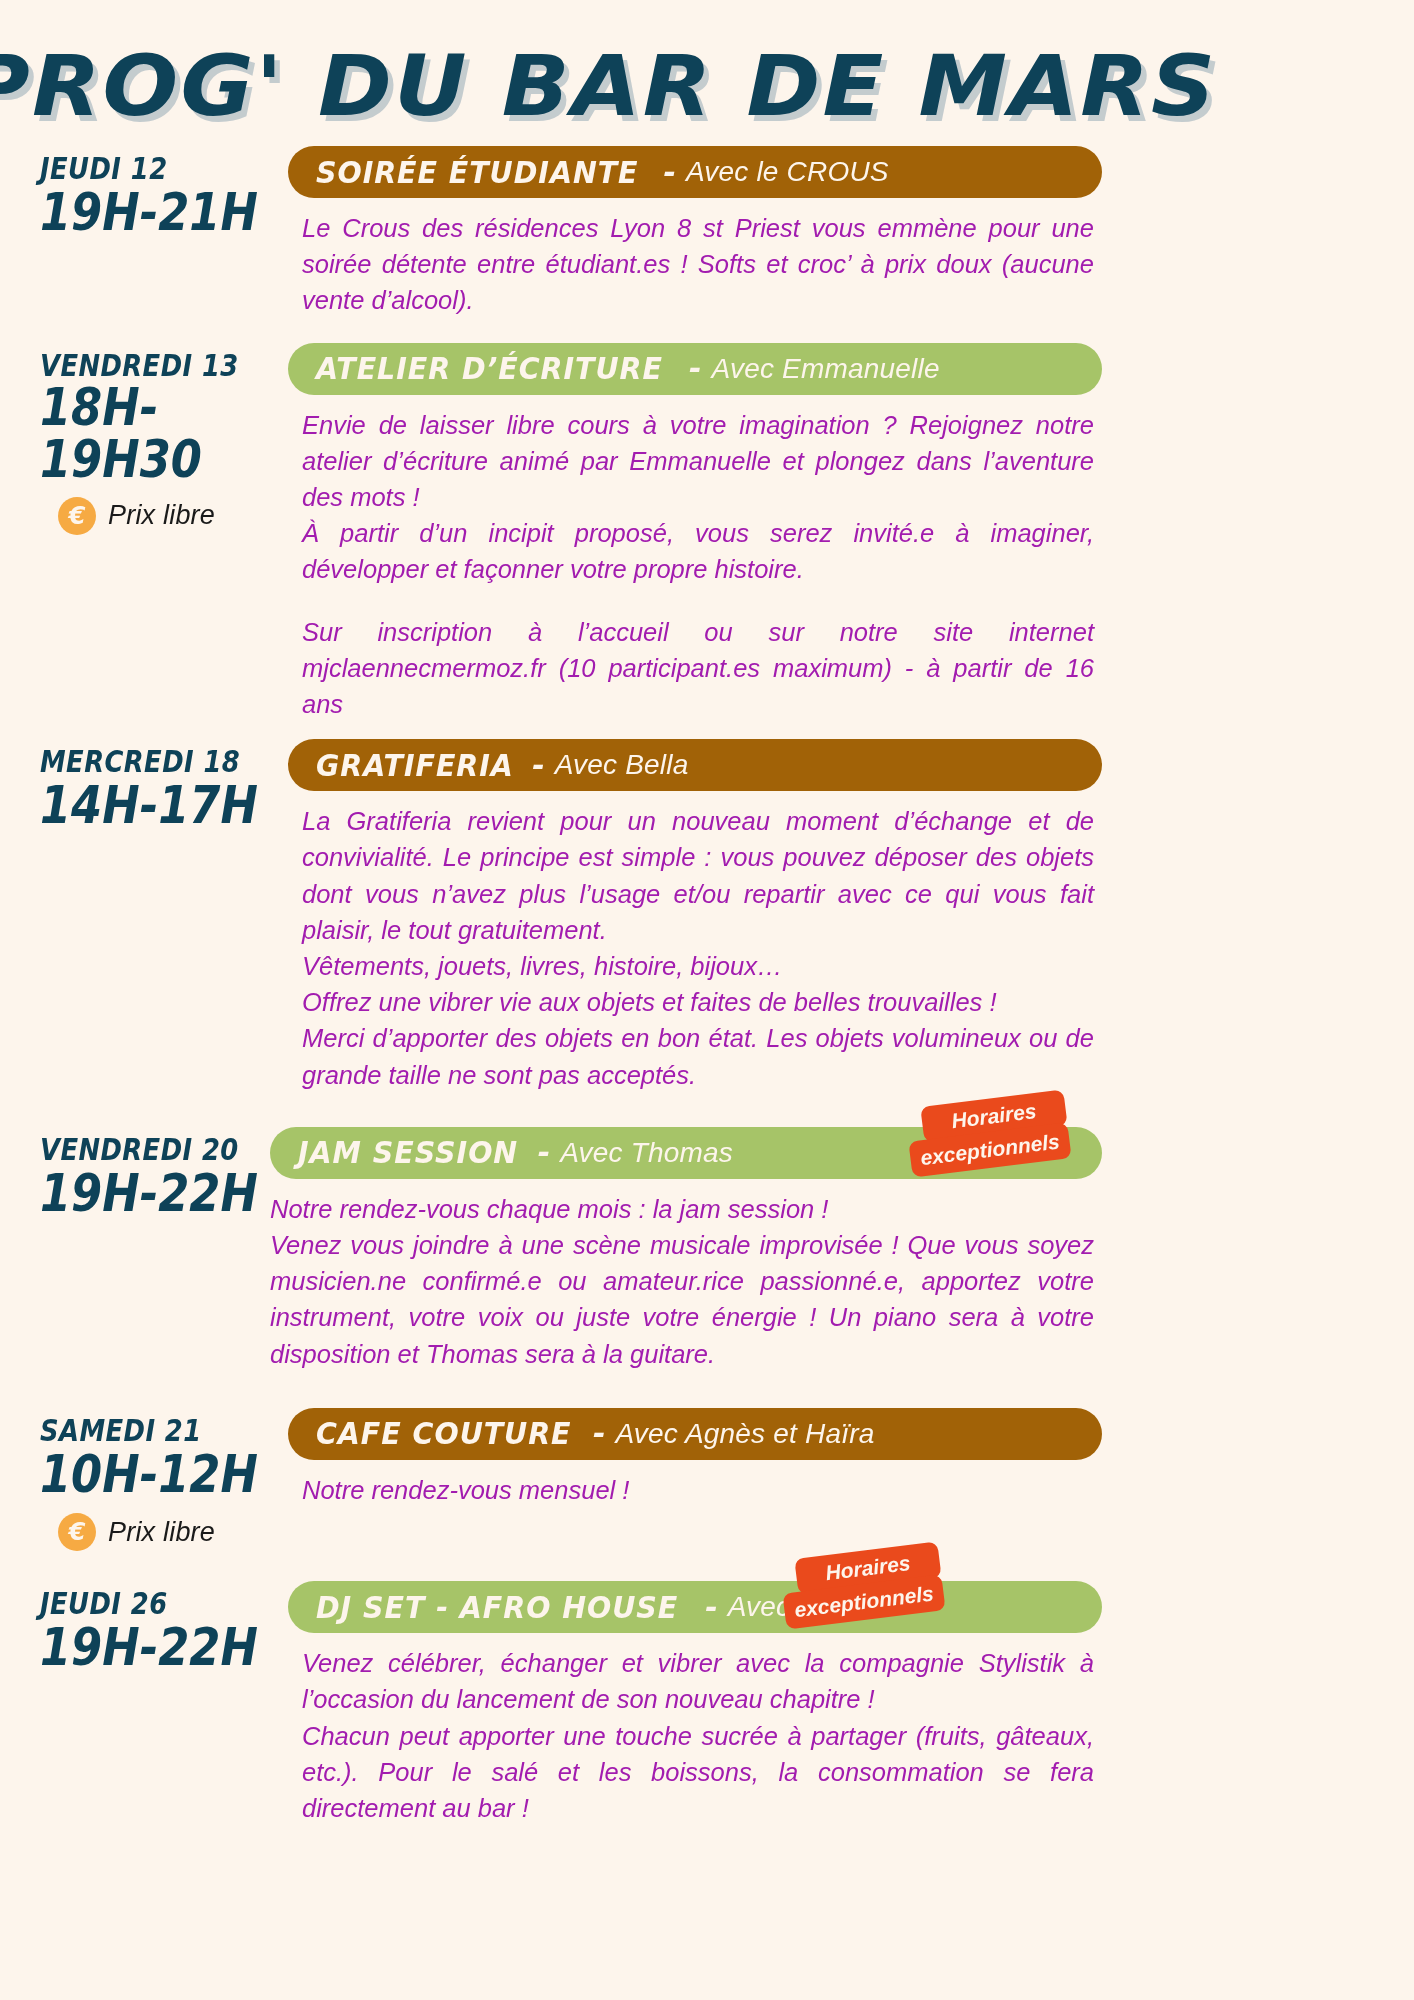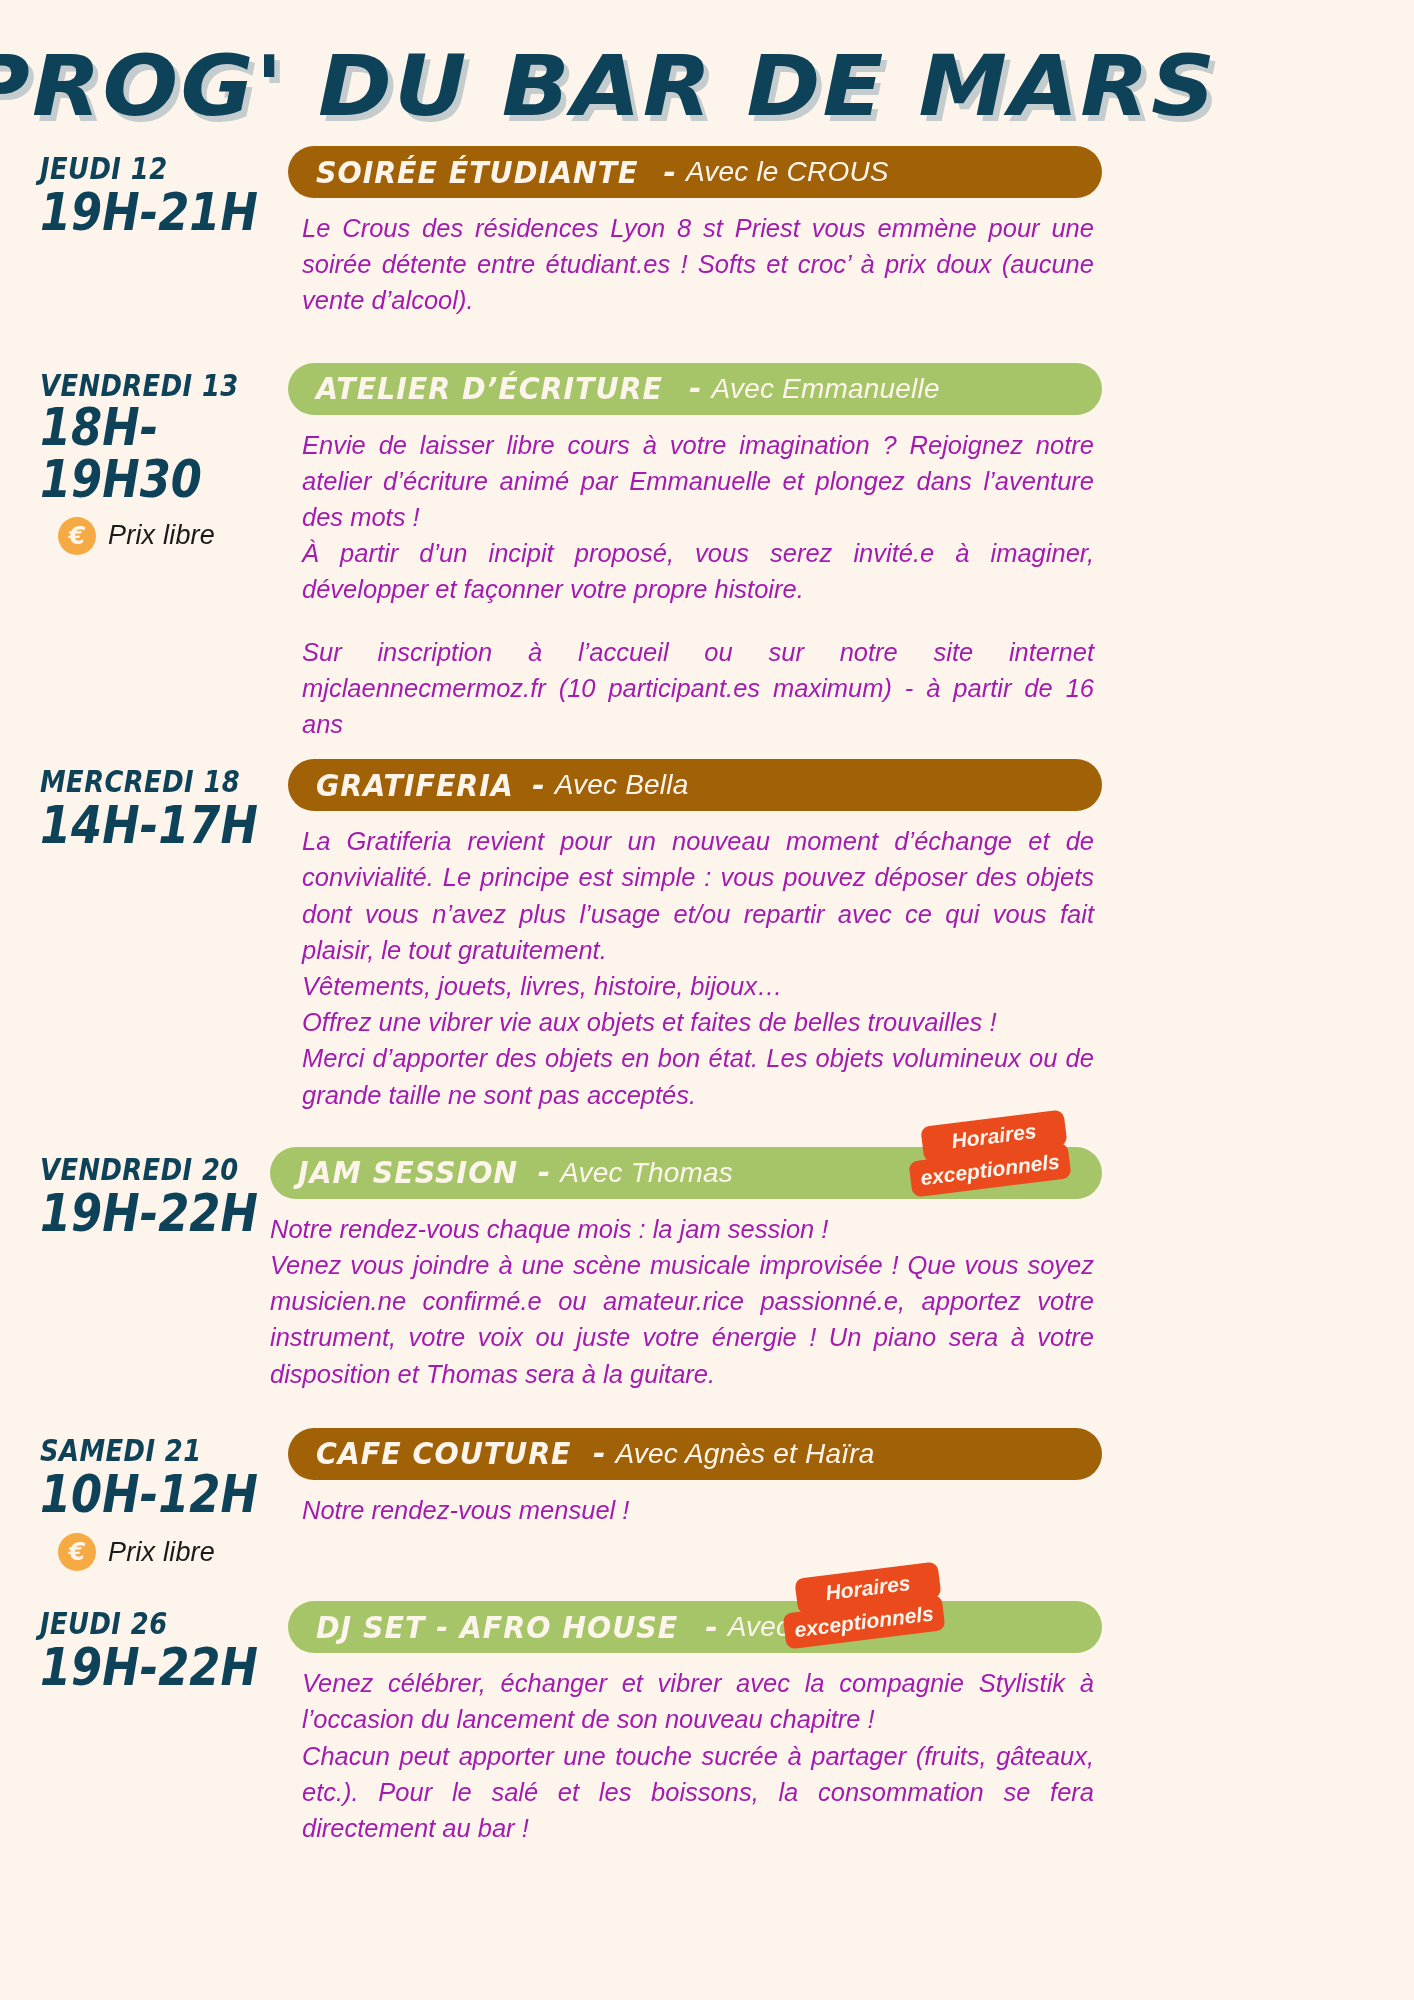--- a/index.html
+++ b/index.html
@@ -211,21 +211,21 @@
         <span class="banner-title">SOIRÉE ÉTUDIANTE</span>
         <span class="banner-dash">-</span>
         <span class="banner-sub">Avec le CROUS</span>
       </div>
       <div class="desc">
         <p>Le Crous des résidences Lyon 8 st Priest vous emmène pour une soirée détente entre étudiant.es !  Softs et croc’ à prix doux (aucune vente d’alcool).</p>
       </div>
     </div>
   </div>
 
-  <div class="event" style="margin-top:44px;padding-left:40px;">
+  <div class="event" style="margin-top:24px;padding-left:40px;">
     <div class="col-left">
       <div class="day">VENDREDI 13</div>
       <div class="time two-line">18H-</div>
       <div class="time two-line">19H30</div>
       <div class="price">
         <span class="euro">€</span>
         <span class="price-label">Prix libre</span>
       </div>
     </div>
     <div class="col-right">

